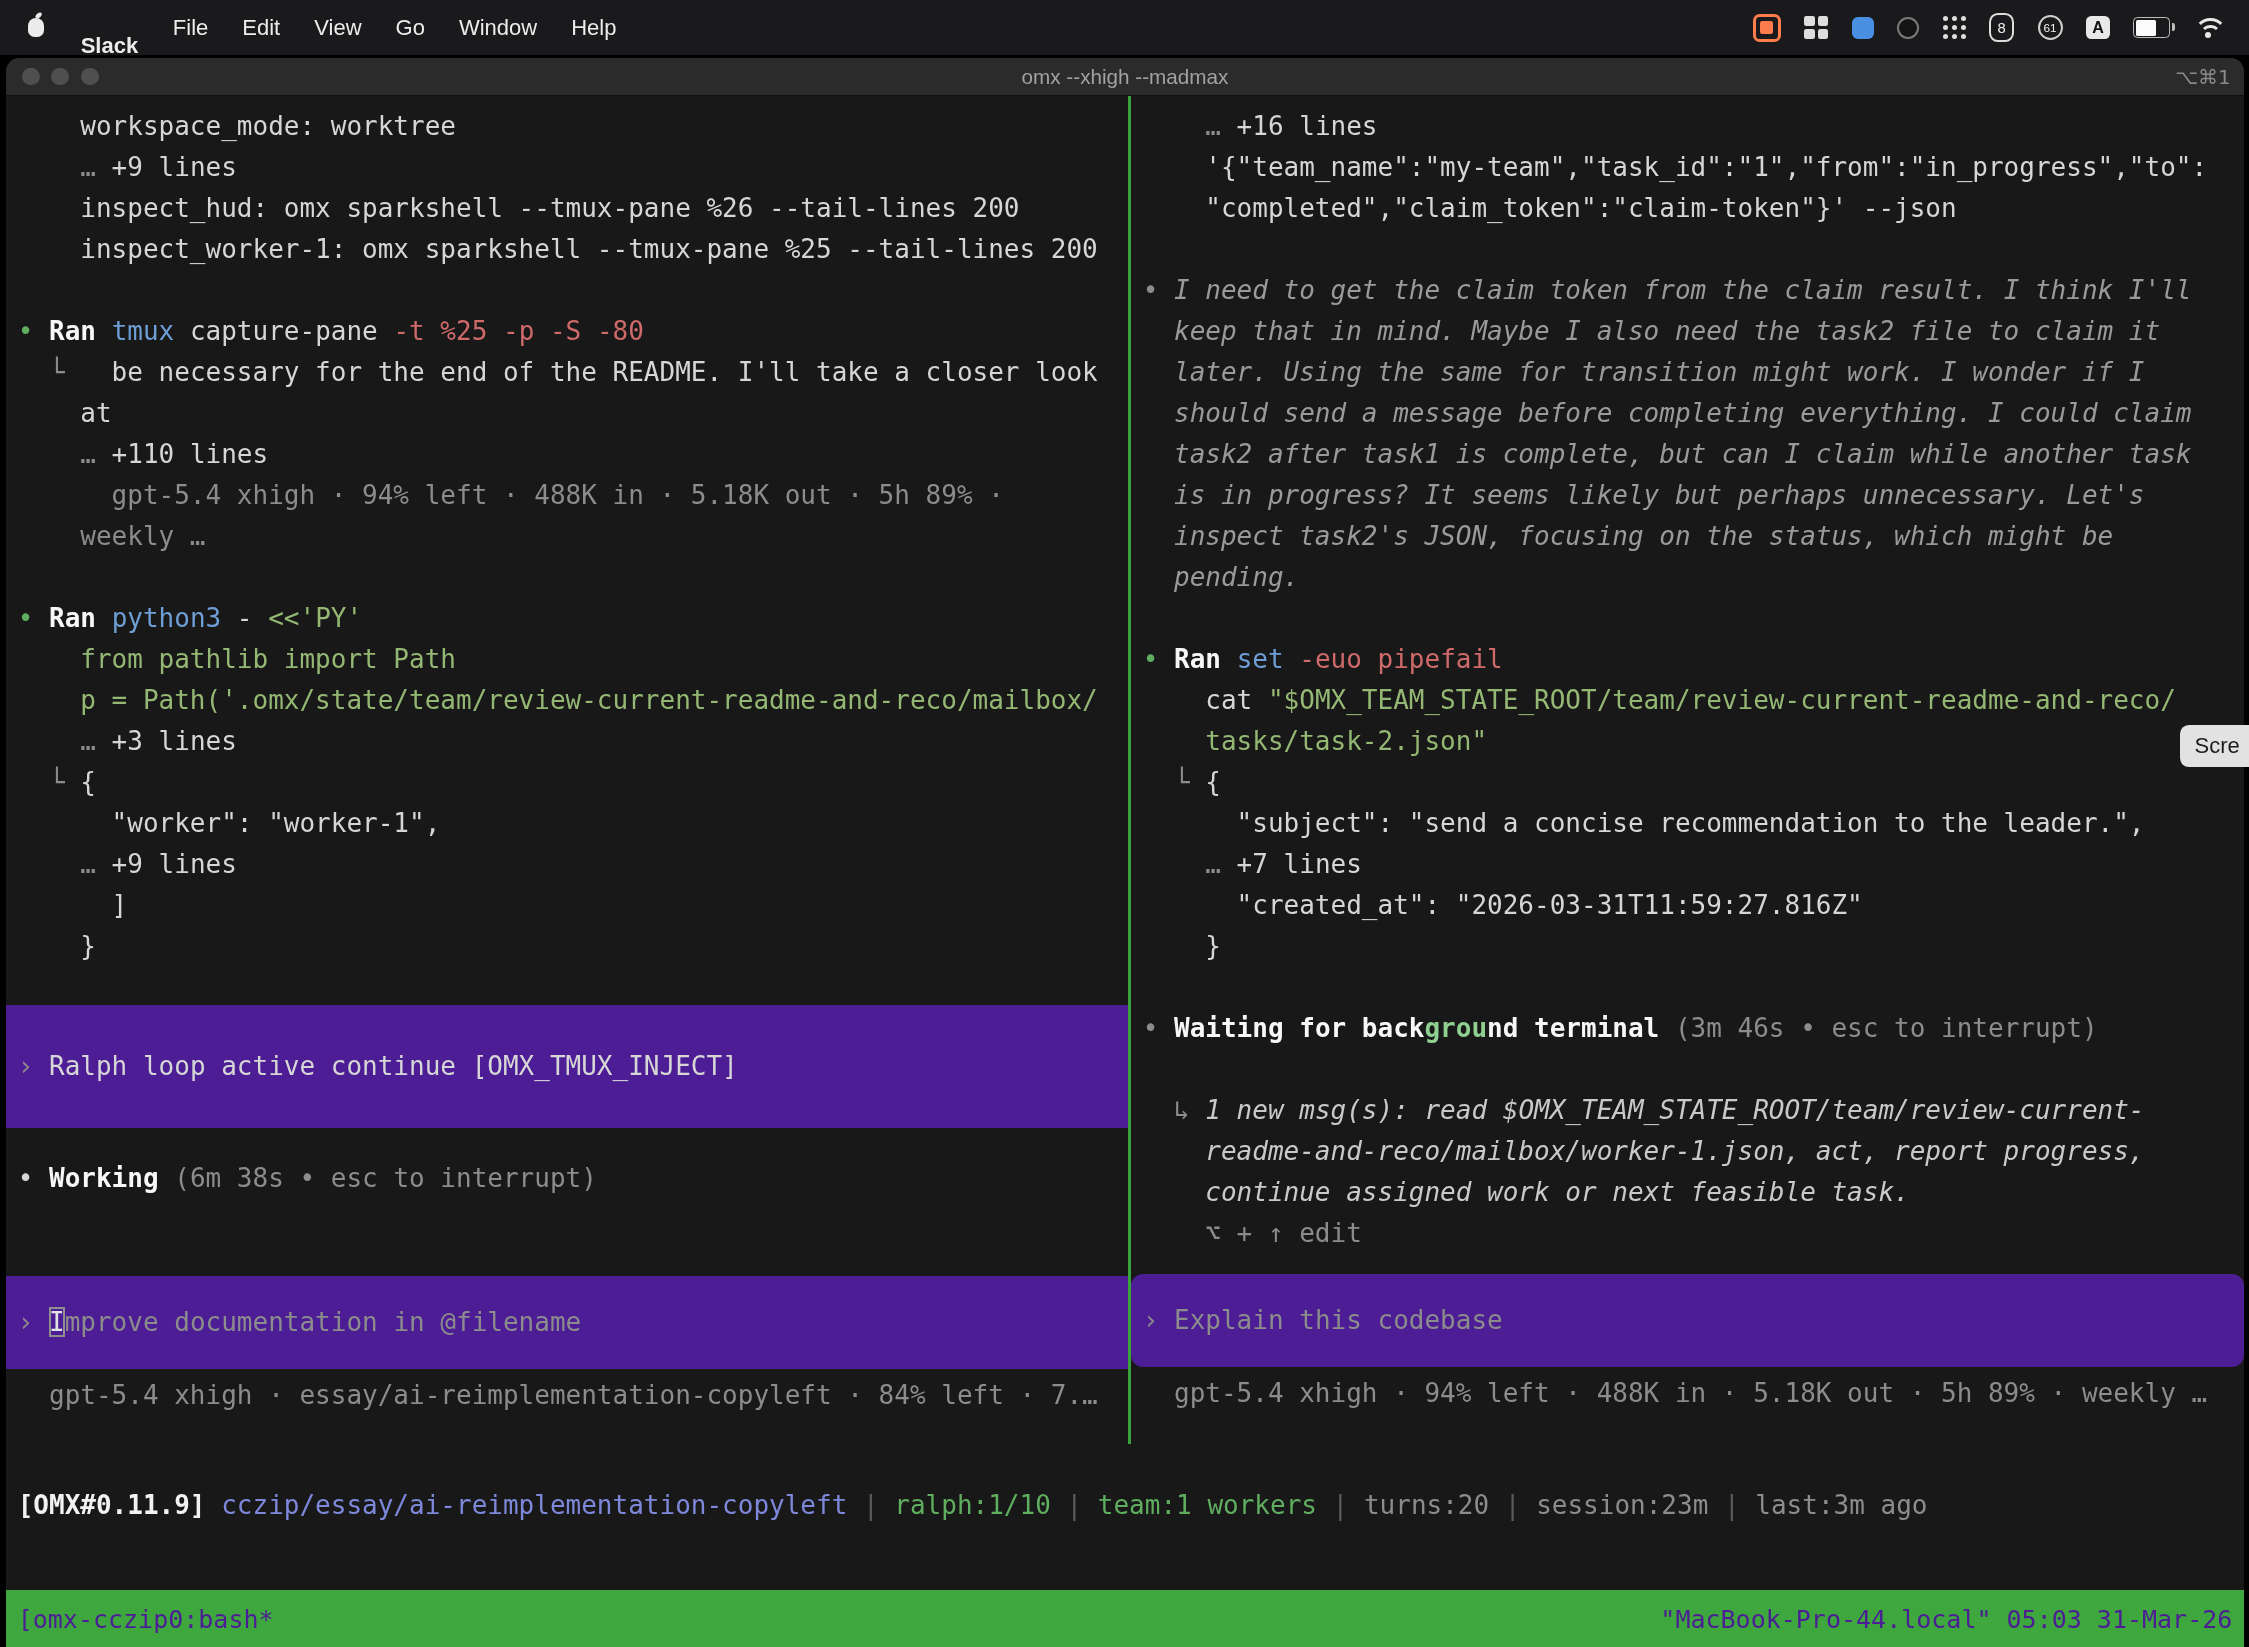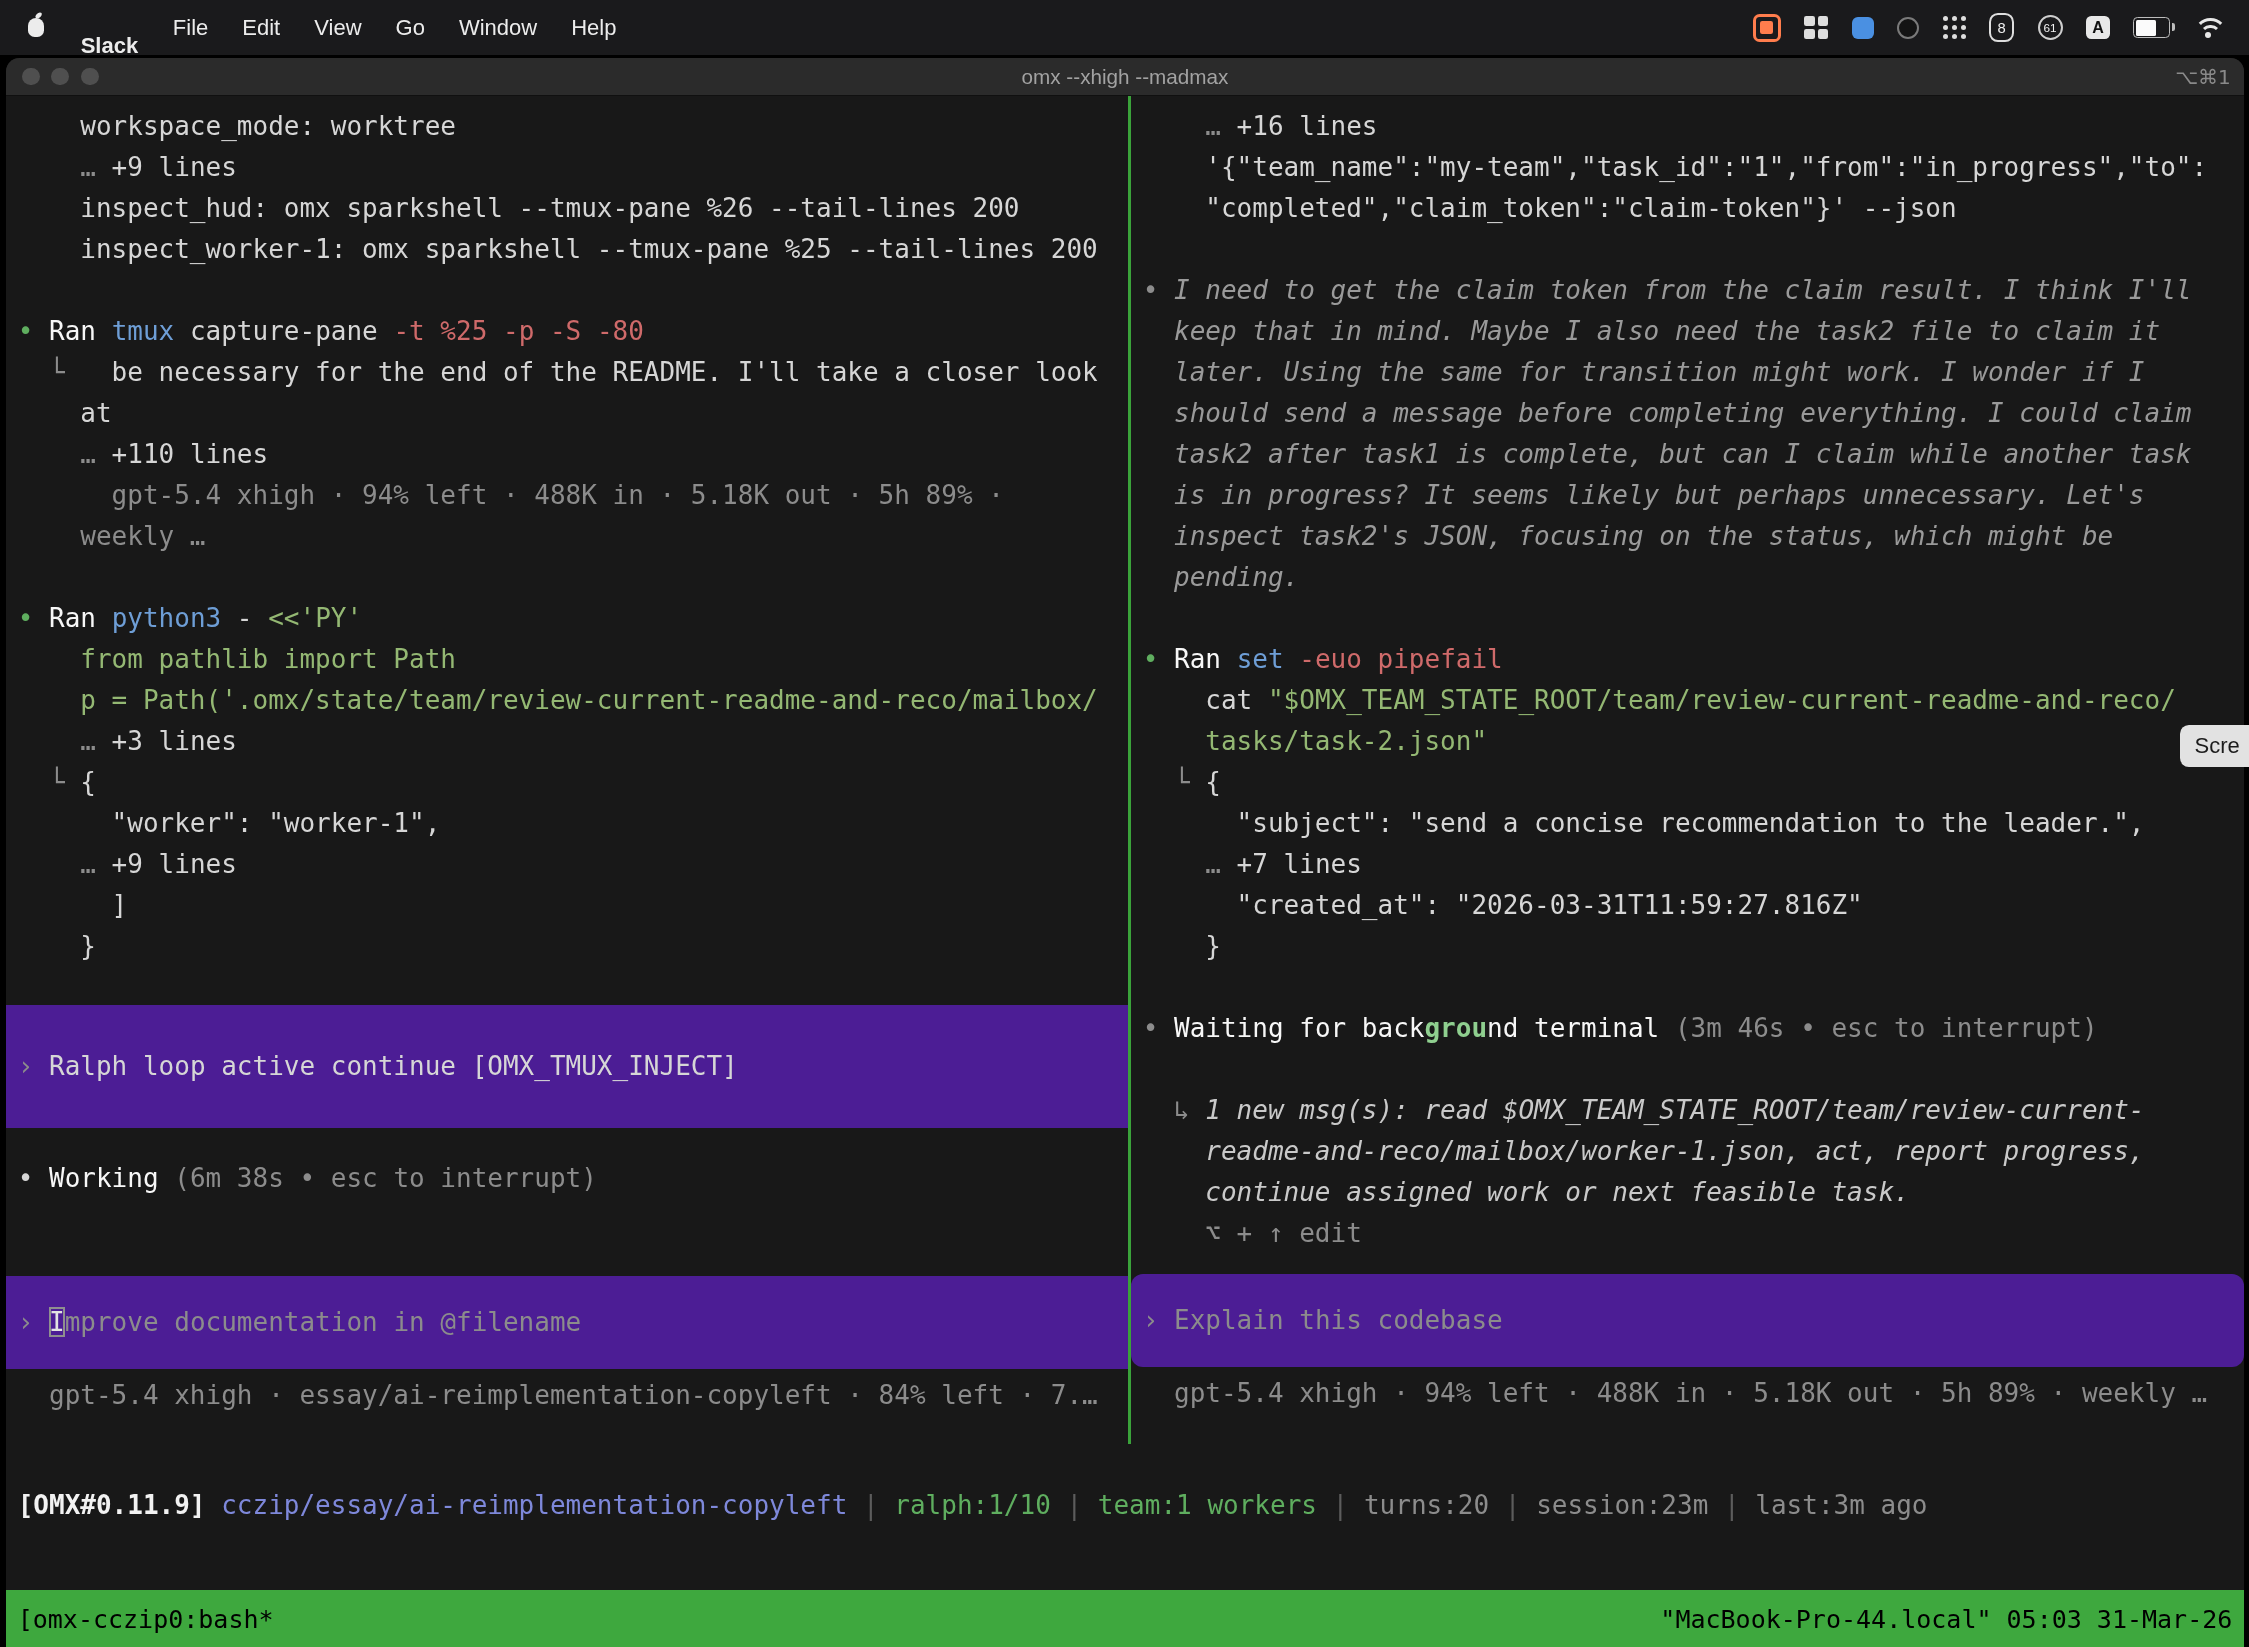--- a/index.html
+++ b/index.html
@@ -58,40 +58,40 @@
   .pane{padding-top:10.3px;font-size:26px;overflow:hidden;}
   .pane-left{width:1122px;flex:none;}
   .pane-right{flex:1;}
   .divider{width:3px;height:1348px;background:#3aa23a;flex:none;}
 
   .tline{height:41px;line-height:41px;padding-left:11.8px;white-space:pre;}
   .tband{background:#4c1d95;}
 
   
   .s-w{color:#d6d6d6;}
-  .s-b{color:#f7f7f7;font-weight:normal;}
+  .s-b{color:#f7f7f7;font-weight:bold;}
   .s-d{color:#8c8c8c;}
   .s-blu{color:#6e9ed6;}
   .s-grn{color:#94b873;}
   .s-gb{color:#5fae5f;}
   .s-red{color:#cf6a6a;}
   .s-it{color:#9a9a9a;font-style:italic;}
   .s-itw{color:#c9c9c9;font-style:italic;}
   .s-bg{color:#8fcf8f;font-weight:bold;}
   .s-cur{color:#e2e2e2;outline:2.2px solid #8f8f8f;outline-offset:-2.2px;}
   .s-ob{color:#f2f2f2;font-weight:bold;}
   .s-purp{color:#7e88da;}
   .s-sep{color:#5c5c5c;}
 
   .omxbar{position:absolute;left:0;right:0;top:1395px;font-size:26px;}
   .omxbar .tline{height:41px;margin-top:32px;}
 
   .tmuxbar{position:absolute;left:0;right:0;bottom:0;height:58px;background:#3ea83e;
     display:flex;align-items:center;justify-content:space-between;
-    color:#000000;font-size:25px;padding:0 11.8px;white-space:pre;text-align:center;}
+    color:#4c1d95;font-size:25px;padding:0 11.8px;white-space:pre;text-align:center;}
 
   .scre{position:absolute;top:725px;right:0;background:#e2e2e2;color:#1c1c1c;
     font-family:Liberation Sans, sans-serif;font-size:22px;
     padding:8px 10.3px 8px 14.8px;border-radius:8.9px 0 0 8.9px;}
 </style>
 </head>
 <body>
 
 <div class="menubar">
   <span class="apple-wrap">

